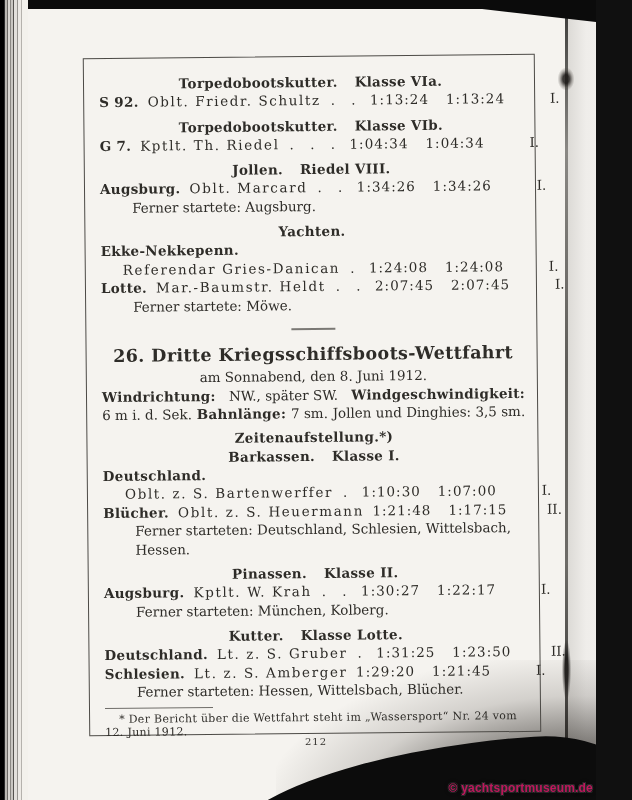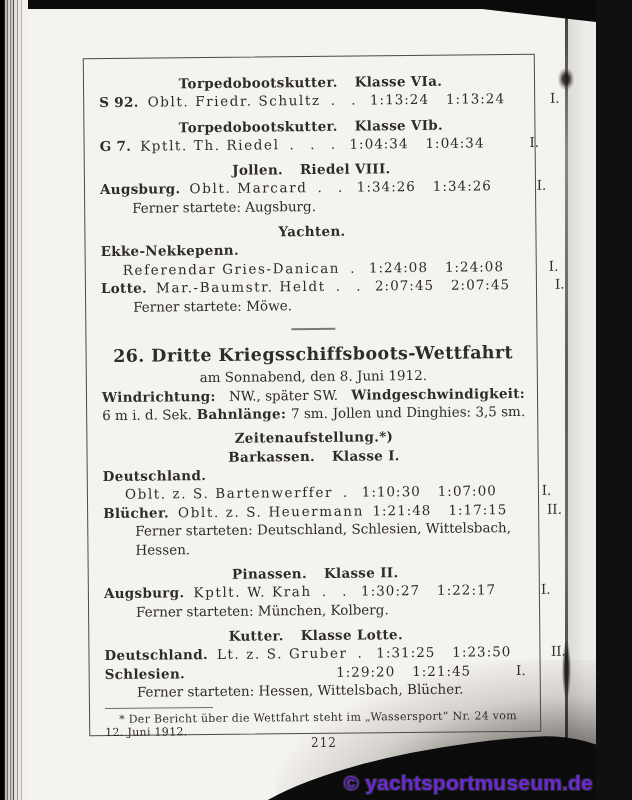--- a/index.html
+++ b/index.html
@@ -63,26 +63,26 @@
   .mid-rule { width:44px; height:1.5px; background:#7a7874; margin:14px auto 13px auto; }
   .race-title { text-align:center; font-weight:bold; font-size:17.5px; line-height:22px;
                 letter-spacing:.4px; margin-top:9px; }
   .race-date { text-align:center; font-size:13.5px; line-height:19px; margin-top:2px; }
   .windline { display:flex; justify-content:space-between; font-size:13.5px; line-height:18.5px; }
   .windline .b { font-weight:bold; letter-spacing:.3px; }
   .zh { text-align:center; font-weight:bold; font-size:13.5px; line-height:18px; margin-top:5px; letter-spacing:.3px; }
   .fn-rule { width:108px; height:1.3px; background:#6f6d69; margin:6px 0 4px 0; }
   .footnote { font-size:11px; line-height:13.5px; letter-spacing:.3px; }
   .footnote .l1 { text-indent:14px; }
-  .pageno { position:absolute; left:296px; top:736px; width:56px; text-align:center;
-            font-size:12px; letter-spacing:1px; color:#35332f; }
+  .pageno { position:absolute; left:288px; top:736px; width:56px; text-align:center;
+            font-size:10px; letter-spacing:1px; color:#35332f; }
   .watermark {
     position:absolute; right:3px; bottom:5px;
     font-family:"Liberation Sans","DejaVu Sans",sans-serif;
-    font-weight:bold; font-size:21px; color:#6d28d9; letter-spacing:.2px;
+    font-weight:bold; font-size:12px; color:#be185d; letter-spacing:.2px;
     text-shadow:-1px -1px 0 #2a2a2a,1px -1px 0 #2a2a2a,-1px 1px 0 #2a2a2a,1px 1px 0 #2a2a2a,0 0 4px #000;
   }
 </style>
 </head>
 <body>
 
 <div class="scan">
 
   <div class="right-page"></div>
   <div class="crease"></div>
@@ -229,20 +229,21 @@
       <span class="boat">Deutschland.</span>
       <span class="crew">Lt. z. S. Gruber</span>
       <span class="dots">.</span>
       <span class="sp"></span>
       <span class="t">1:31:25</span>
       <span class="t">1:23:50</span>
       <span class="place">II.</span>
     </div>
     <div class="row">
       <span class="boat">Schlesien.</span>
+      <span class="crew">Lt. z. S. Amberger</span>
 
       <span class="sp"></span>
       <span class="t">1:29:20</span>
       <span class="t">1:21:45</span>
       <span class="place">I.</span>
     </div>
     <div class="ferner">Ferner starteten: Hessen, Wittelsbach, Blücher.</div>
 
     <div class="fn-rule"></div>
     <div class="footnote">

